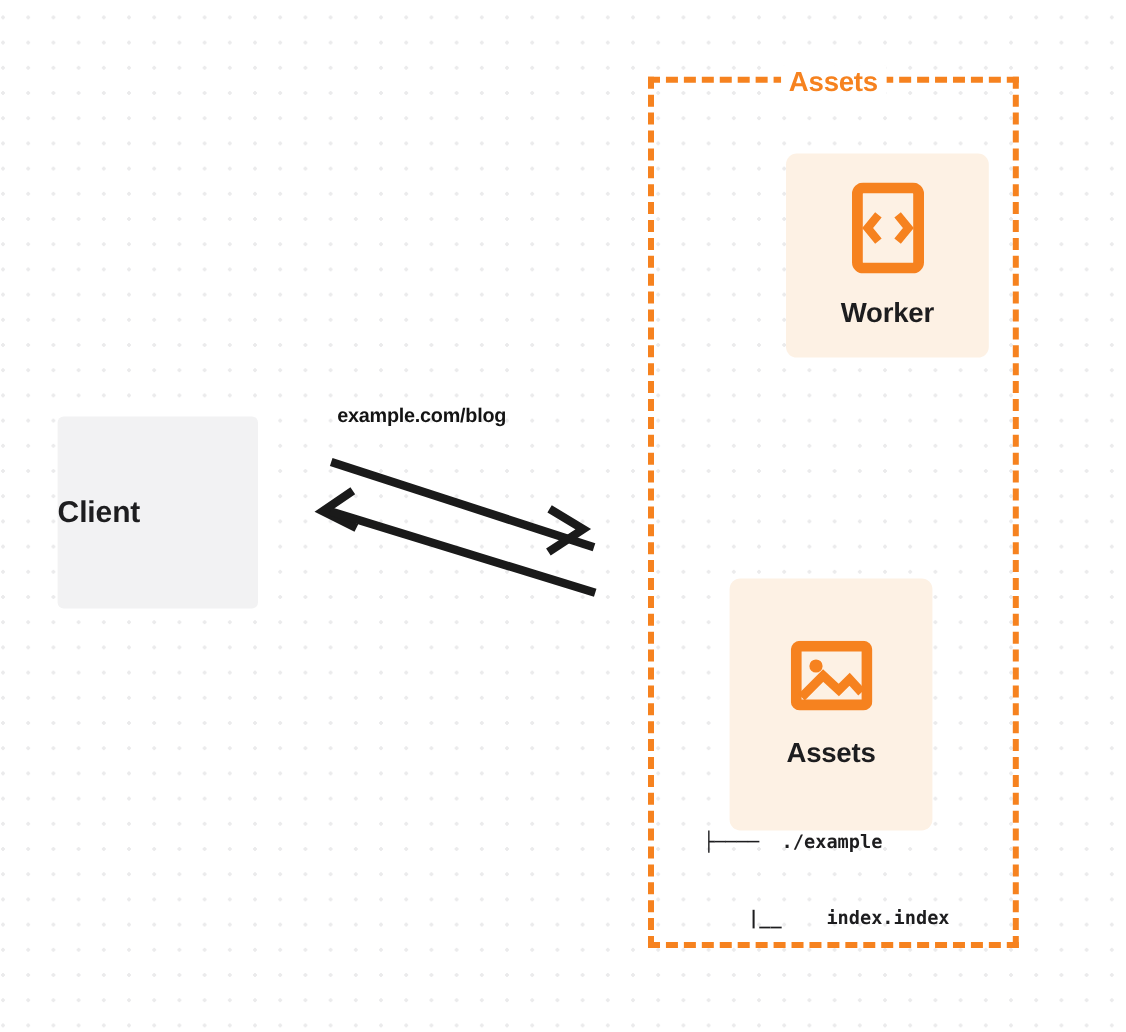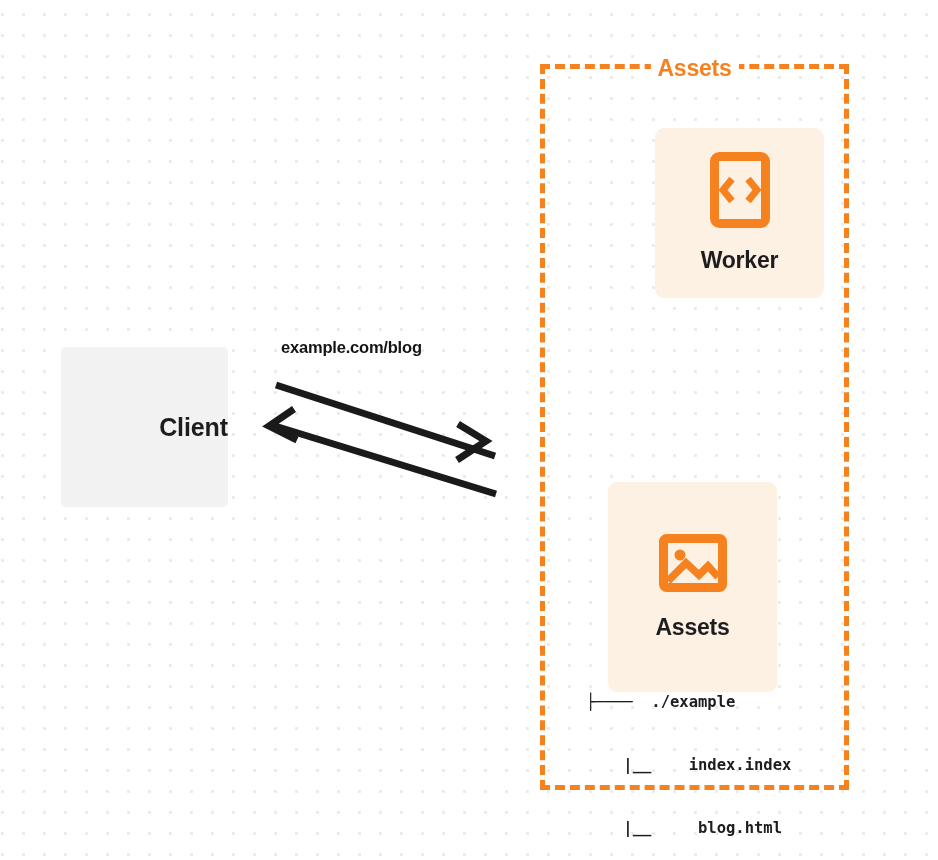--- a/index.html
+++ b/index.html
@@ -20,29 +20,29 @@
     height: 860px;
     background-color: #ffffff;
     background-image: radial-gradient(circle, #ebebec 1.4px, rgba(0,0,0,0) 1.5px);
     background-size: 21px 21px;
     background-position: 13px 4px;
   }
 
   
   #client-node {
     position: absolute;
-    left: 61px;
+    left: 48px;
     top: 347px;
     width: 167px;
     height: 160px;
     background: #f2f2f3;
     border-radius: 5px;
     display: flex;
     align-items: center;
-    justify-content: flex-end;
+    justify-content: flex-start;
   }
   #client-node .node-label {
     font-size: 25px;
     font-weight: 700;
     color: #1d1d1f;
     letter-spacing: -0.1px;
   }
 
   
   #request-response-arrows {
@@ -185,17 +185,16 @@
         <circle cx="21" cy="21" r="5.5" fill="#f6821f"></circle>
         <polyline points="9,47 27,29 40,41 49,32 59,43" fill="none" stroke="#f6821f" stroke-width="7.5" stroke-linejoin="miter" stroke-linecap="butt"></polyline>
       </svg>
     </span>
     <span class="card-label">Assets</span>
   </div>
 
   <div id="asset-file-tree">
     <span class="tree-row">├────  ./example</span>
     <span class="tree-row">    |__    index.index</span>
-    <span class="tree-row">    |__     blog.html</span>
     
   </div>
 
 </div>
 
 </body></html>

